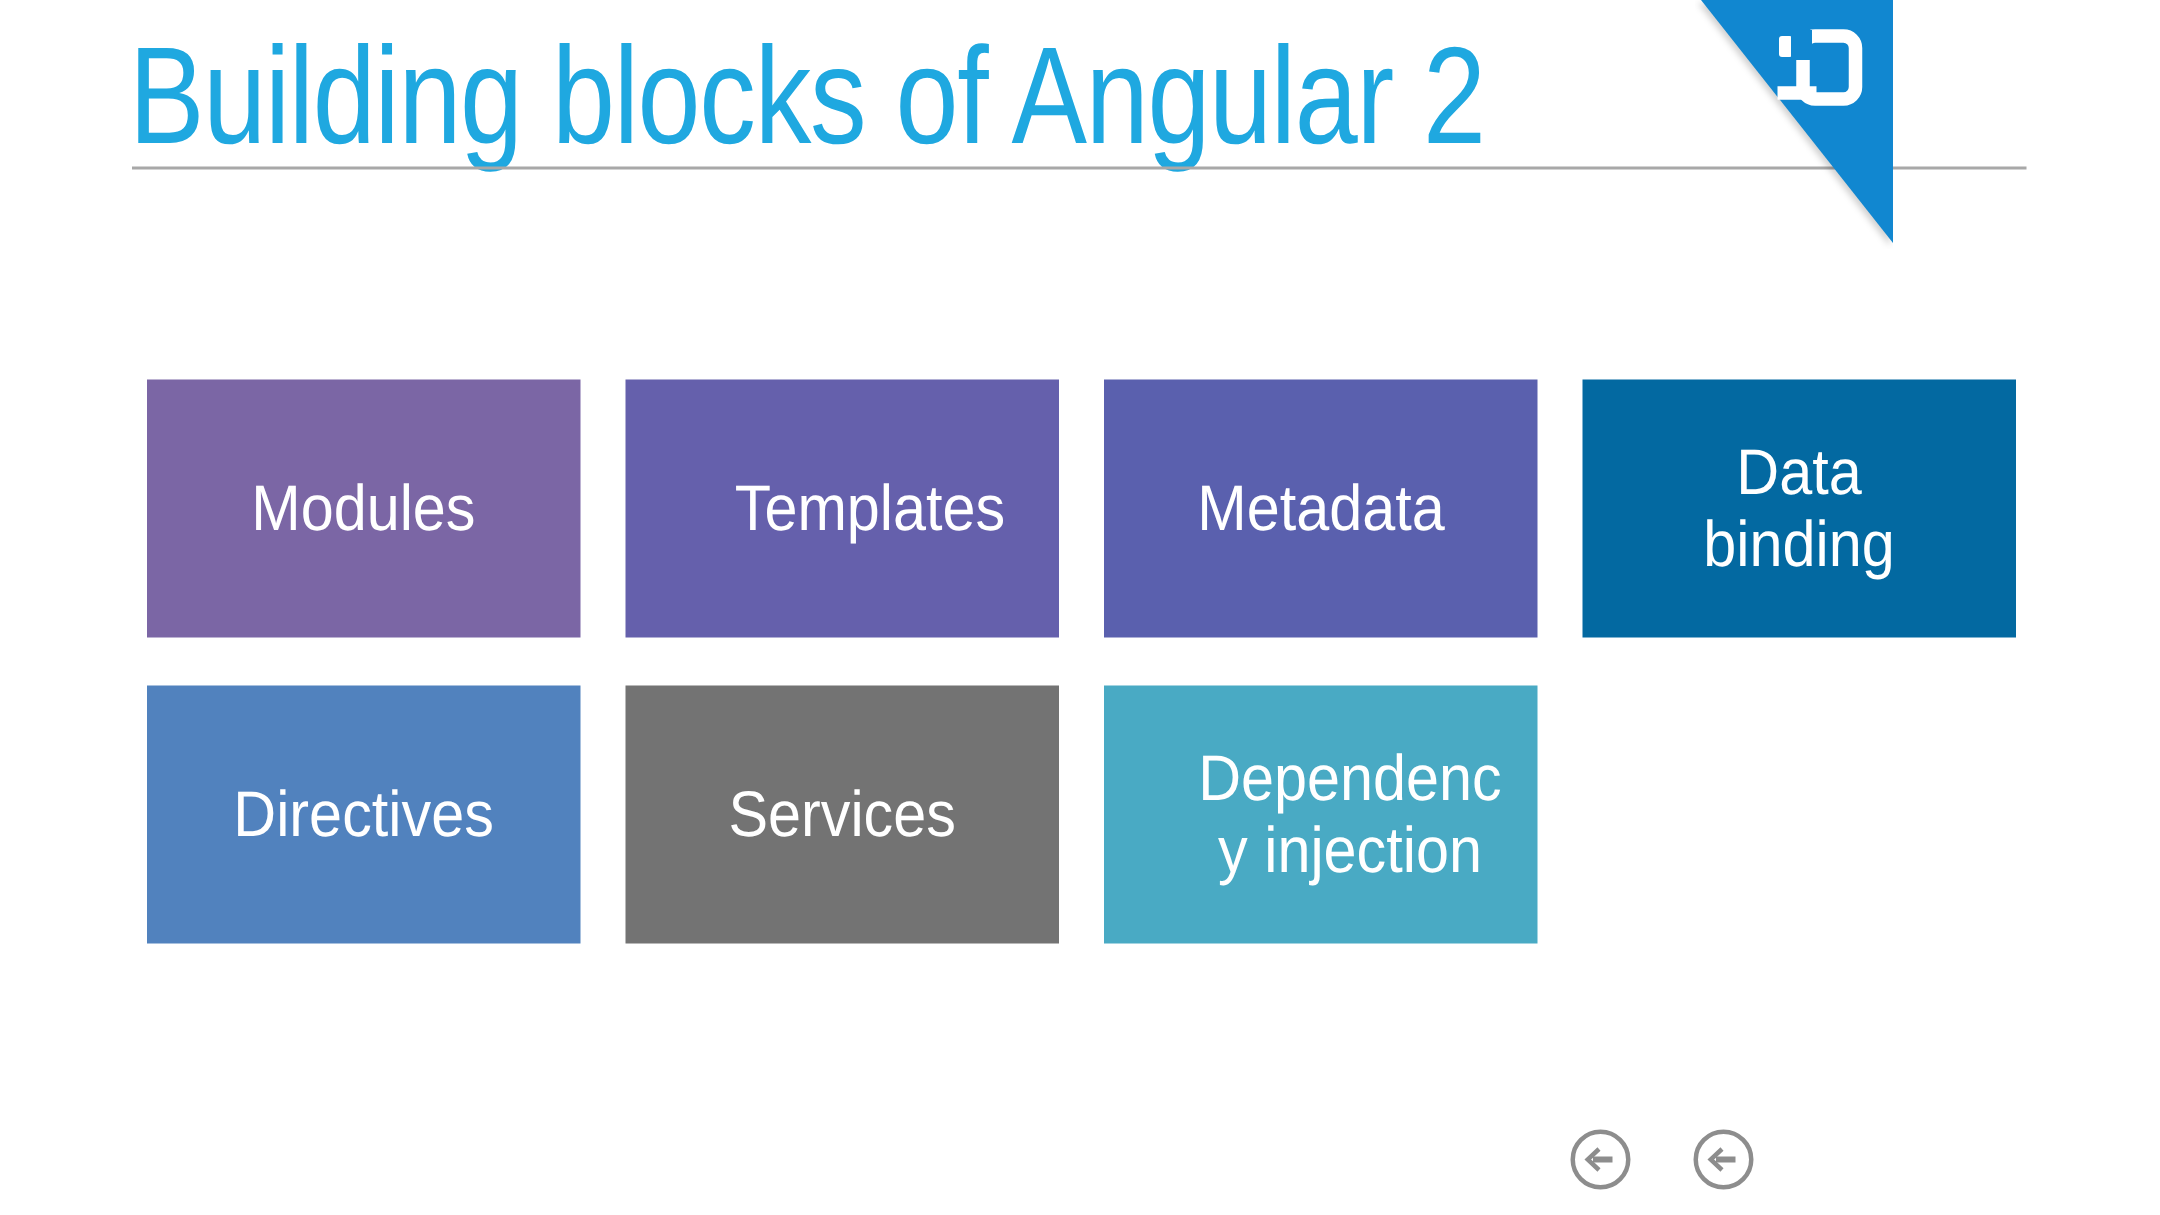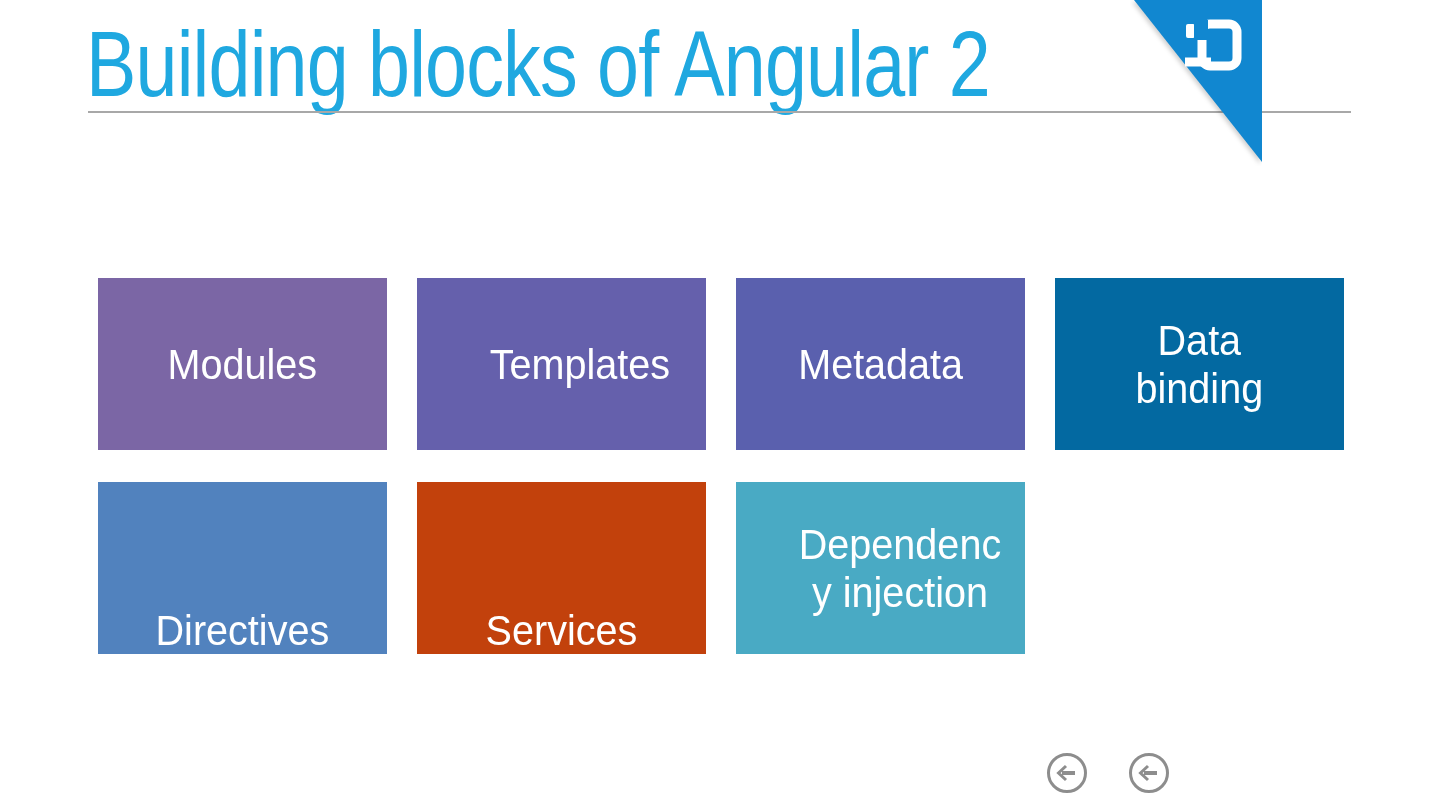--- a/index.html
+++ b/index.html
@@ -13,21 +13,21 @@
     color: #1FA8E0; white-space: nowrap;
     transform: scaleX(0.82); transform-origin: left top;
     line-height: 1.0;
   }
   .title-rule {
     position: absolute; left: 88px; top: 111px; width: 1263px; height: 2px;
     background: #A8A8A8;
   }
 
   .blocks-grid {
-    position: absolute; left: 98px; top: 278px;
+    position: absolute; left: 98px; top: 253px;
     display: grid;
     grid-template-columns: repeat(4, 289px);
     grid-auto-rows: 172px;
     column-gap: 30px; row-gap: 32px;
   }
   .block {
     display: flex; align-items: center; justify-content: center;
     text-align: center;
   }
   .block-label {
@@ -57,24 +57,24 @@
     <div class="block" style="background: rgb(101, 96, 172); padding-left: 37px;">
       <span class="block-label">Templates</span>
     </div>
     <div class="block" style="background: rgb(90, 96, 174); text-align: center;">
       <span class="block-label">Metadata</span>
     </div>
     <div class="block" style="background: #0369a1;">
       <span class="block-label">Data
 binding</span>
     </div>
-    <div class="block" style="background: rgb(81, 130, 190); align-items: flex-end;">
+    <div class="block" style="background: rgb(81, 130, 190);">
       <span class="block-label">Directives</span>
     </div>
-    <div class="block" style="background: #c2410c; align-items: flex-end;">
+    <div class="block" style="background: #737373;">
       <span class="block-label">Services</span>
     </div>
     <div class="block" style="background: rgb(73, 170, 196); padding-left: 38px;">
       <span class="block-label">Dependenc
 y injection</span>
     </div>
   </div>
 
   <svg class="corner-ribbon" width="132" height="166" viewBox="0 0 132 166">
     <polygon points="4,0 132,0 132,162" fill="#1187D0" style="filter: drop-shadow(-2px 2px 2px rgba(0,0,0,0.18));"></polygon>

